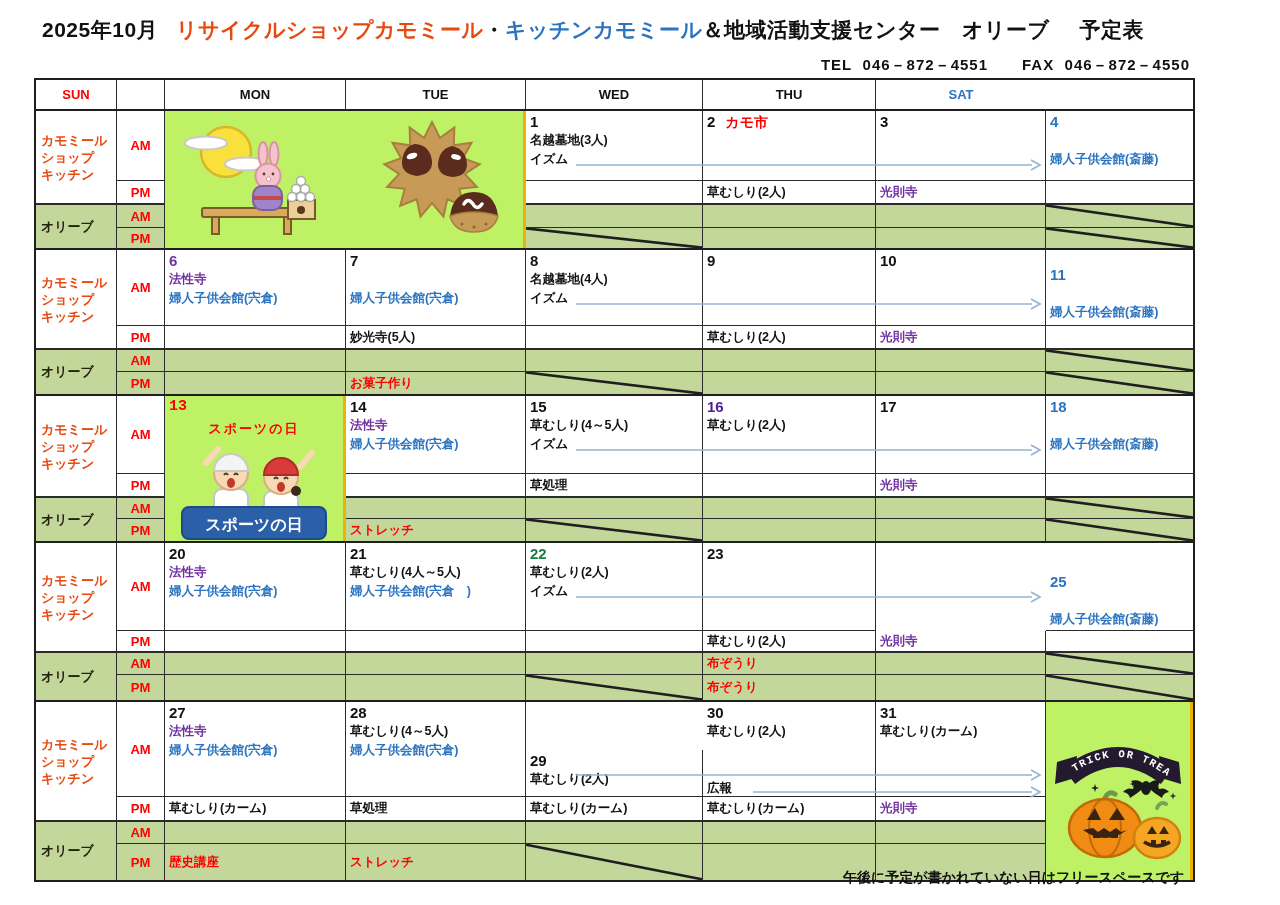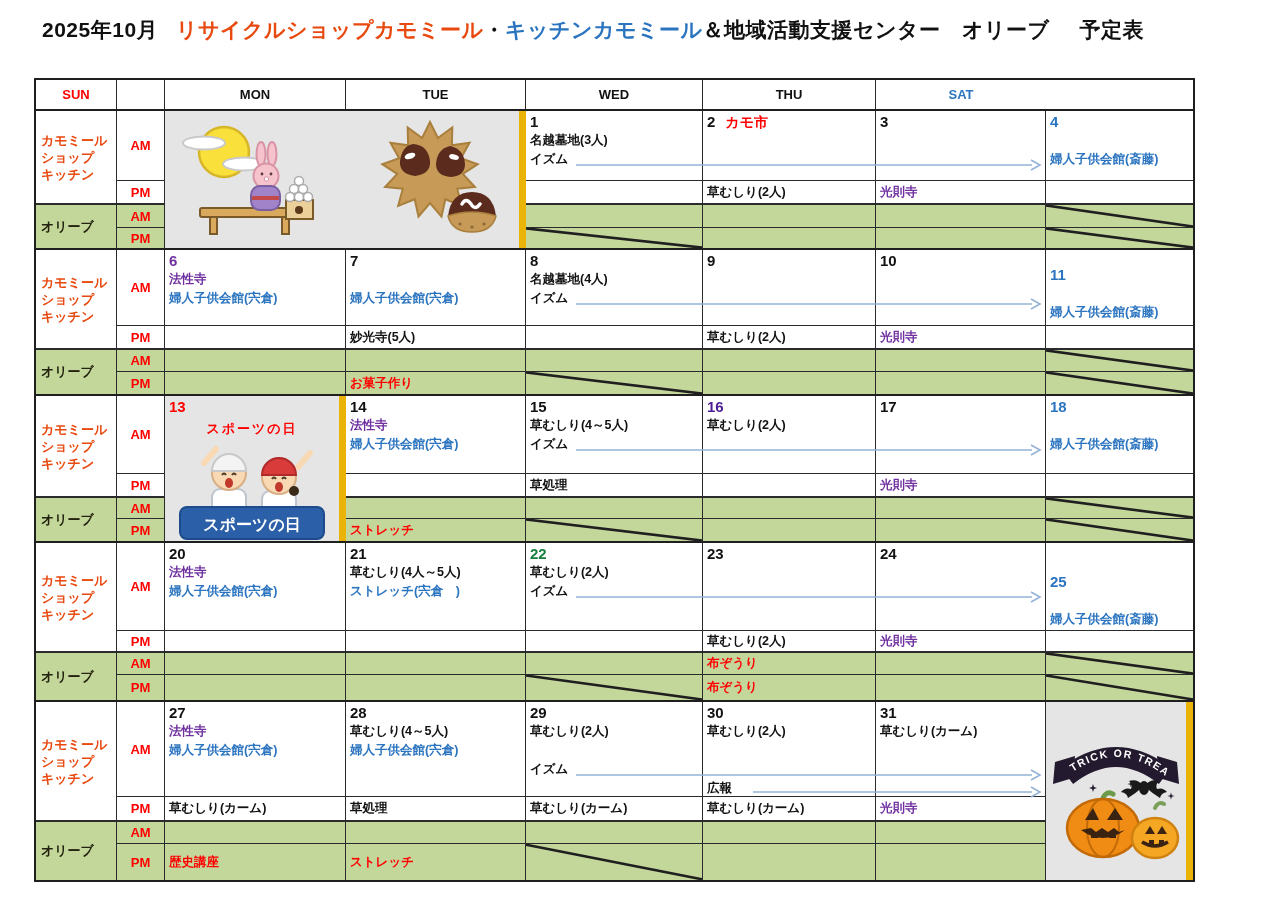--- a/index.html
+++ b/index.html
@@ -21,21 +21,21 @@
     font-size:13px;font-weight:700;height:29px;box-sizing:border-box;background:#fff;}
   .hdr .hcell:last-child{border-right:none;}
 
   .week{position:relative;display:grid;border-top:2px solid #1f1f1f;}
   .cell{position:relative;background:#fff;border-right:1px solid #2b2b2b;border-bottom:1px solid #2b2b2b;
     box-sizing:border-box;overflow:hidden;}
   .lastcol{border-right:none;}
   .r2{border-bottom-width:2px;}  
   .r4{border-bottom:none;}
   .olive{background:#c4d79b;}
-  .merge{border-right:7px solid #eab308;border-bottom:none;background:#e5e5e5;position:relative;box-sizing:border-box;overflow:hidden;}
+  .merge{border-right:3px solid #eab308;border-bottom:none;background:#bef264;position:relative;box-sizing:border-box;overflow:hidden;font-family:Liberation Mono, monospace;}
 
   .labcham{display:flex;flex-direction:column;justify-content:center;padding-left:5px;
     font-size:13px;font-weight:700;line-height:17px;}
   .labolive{display:flex;align-items:center;padding-left:5px;font-size:13px;font-weight:700;color:#23230f;}
   .ampm{display:flex;align-items:center;justify-content:center;font-size:13px;font-weight:700;}
 
   .num{display:block;padding:1px 0 0 4px;font-size:15px;font-weight:700;line-height:19px;white-space:nowrap;}
   .num .sfx{margin-left:10px;font-size:14px;}
   .lines{padding:0 2px 0 4px;font-size:12.5px;font-weight:600;}
   .line{height:19px;line-height:19px;white-space:nowrap;}
@@ -49,20 +49,23 @@
     align-items:center;justify-content:center;}
 </style>
 </head>
 <body>
 
 <div id="page">
   <div id="title">
     <span>2025年10月</span><span class="gap"></span><span style="color:#e8490f">リサイクルショップカモミール</span><span>・</span><span style="color:#2b74c0">キッチンカモミール</span><span>＆地域活動支援センター　オリーブ</span><span class="gap2"></span><span>予定表</span>
   </div>
 
+  <div id="contact">
+    <span>TEL</span>&nbsp;&nbsp;<span>046－872－4551</span><span class="sp"></span><span>FAX</span>&nbsp;&nbsp;<span>046－872－4550</span>
+  </div>
 
   <div id="cal">
       <div class="hdr" style="grid-template-columns: 81px 48px 181px 180px 177px 173px 170px 147px;">
         <div class="hcell" style="color: rgb(255, 0, 0);">SUN</div>
         <div class="hcell" style="color: rgb(17, 17, 17);"></div>
         <div class="hcell" style="color: rgb(17, 17, 17);">MON</div>
         <div class="hcell" style="color: rgb(17, 17, 17);">TUE</div>
         <div class="hcell" style="color: rgb(17, 17, 17);">WED</div>
         <div class="hcell" style="color: rgb(17, 17, 17);">THU</div>
         <div class="hcell" style="color: rgb(43, 116, 192);">SAT</div>
@@ -386,21 +389,21 @@
             <div class="line" style="color: rgb(43, 116, 192);">婦人子供会館(宍倉)</div>
           </div>
         </div>
         <div class="cell rowtext r2" style="grid-area: 2 / 3;"></div>
         <div class="cell rowtext olive" style="grid-area: 3 / 3;"></div>
         <div class="cell rowtext olive r4" style="grid-area: 4 / 3;"></div>
         <div class="cell am" style="grid-area: 1 / 4;">
           <span class="num" style="color: rgb(17, 17, 17);">21</span>
           <div class="lines">
             <div class="line" style="color: rgb(17, 17, 17);">草むしり(4人～5人)</div>
-            <div class="line" style="color: rgb(43, 116, 192);">ストレッチ(宍倉　)</div>
+            <div class="line" style="color: rgb(43, 116, 192);">婦人子供会館(宍倉　)</div>
           </div>
         </div>
         <div class="cell rowtext r2" style="grid-area: 2 / 4;"></div>
         <div class="cell rowtext olive" style="grid-area: 3 / 4;"></div>
         <div class="cell rowtext olive r4" style="grid-area: 4 / 4;"></div>
         <div class="cell am" style="grid-area: 1 / 5;">
           <span class="num" style="color: #15803d;">22</span>
           <div class="lines">
             <div class="line" style="color: rgb(17, 17, 17);">草むしり(2人)</div>
             <div class="line" style="color: rgb(17, 17, 17);">イズム</div>
@@ -417,23 +420,20 @@
           <span class="num" style="color: rgb(17, 17, 17);">23</span>
         </div>
         <div class="cell rowtext r2" style="grid-area: 2 / 6;">
           <span style="color: rgb(17, 17, 17);">草むしり(2人)</span>
         </div>
         <div class="cell rowtext olive" style="grid-area: 3 / 6;">
           <span style="color: rgb(255, 0, 0);">布ぞうり</span>
         </div>
         <div class="cell rowtext olive r4" style="grid-area: 4 / 6;">
           <span style="color: rgb(255, 0, 0);">布ぞうり</span>
-        </div>
-        <div class="cell am" style="grid-area: 1 / 7;">
-          <span class="num" style="color: rgb(17, 17, 17);">24</span>
         </div>
         <div class="cell rowtext r2" style="grid-area: 2 / 7;">
           <span style="color: rgb(112, 48, 160);">光則寺</span>
         </div>
         <div class="cell rowtext olive" style="grid-area: 3 / 7;"></div>
         <div class="cell rowtext olive r4" style="grid-area: 4 / 7;"></div>
         <div class="cell am lastcol" style="grid-area: 1 / 8; margin-top: 28px;">
           <span class="num" style="color: rgb(43, 116, 192);">25</span>
           <div class="lines">
             <div class="line" style="color: rgb(17, 17, 17);"></div>
@@ -525,21 +525,21 @@
             <div class="line" style="color: rgb(43, 116, 192);">婦人子供会館(宍倉)</div>
           </div>
         </div>
         <div class="cell rowtext r2" style="grid-area: 2 / 4;">
           <span style="color: rgb(17, 17, 17);">草処理</span>
         </div>
         <div class="cell rowtext olive" style="grid-area: 3 / 4;"></div>
         <div class="cell rowtext olive r4" style="grid-area: 4 / 4;">
           <span style="color: rgb(255, 0, 0);">ストレッチ</span>
         </div>
-        <div class="cell am" style="grid-area: 1 / 5;">
+        <div class="cell am" style="grid-area: 1 / 5; margin-top: 48px;">
           <span class="num" style="color: rgb(17, 17, 17);">29</span>
           <div class="lines">
             <div class="line" style="color: rgb(17, 17, 17);">草むしり(2人)</div>
             <div class="line" style="color: rgb(17, 17, 17);"></div>
             <div class="line" style="color: rgb(17, 17, 17);">イズム</div>
           </div>
         </div>
         <div class="cell rowtext r2" style="grid-area: 2 / 5;">
           <span style="color: rgb(17, 17, 17);">草むしり(カーム)</span>
         </div>
@@ -580,13 +580,14 @@
             <polyline points="995,68 1004,73 995,78" fill="none" stroke="#95b3d7" stroke-width="1.6"></polyline>
           </g>
           <g>
             <line x1="717" y1="90" x2="996" y2="90" stroke="#95b3d7" stroke-width="1.6"></line>
             <polyline points="995,85 1004,90 995,95" fill="none" stroke="#95b3d7" stroke-width="1.6"></polyline>
           </g>
         </svg>
       </div>
     </div>
 
+  <div id="footnote">午後に予定が書かれていない日はフリースペースです</div>
 </div>
 
 </body></html>

